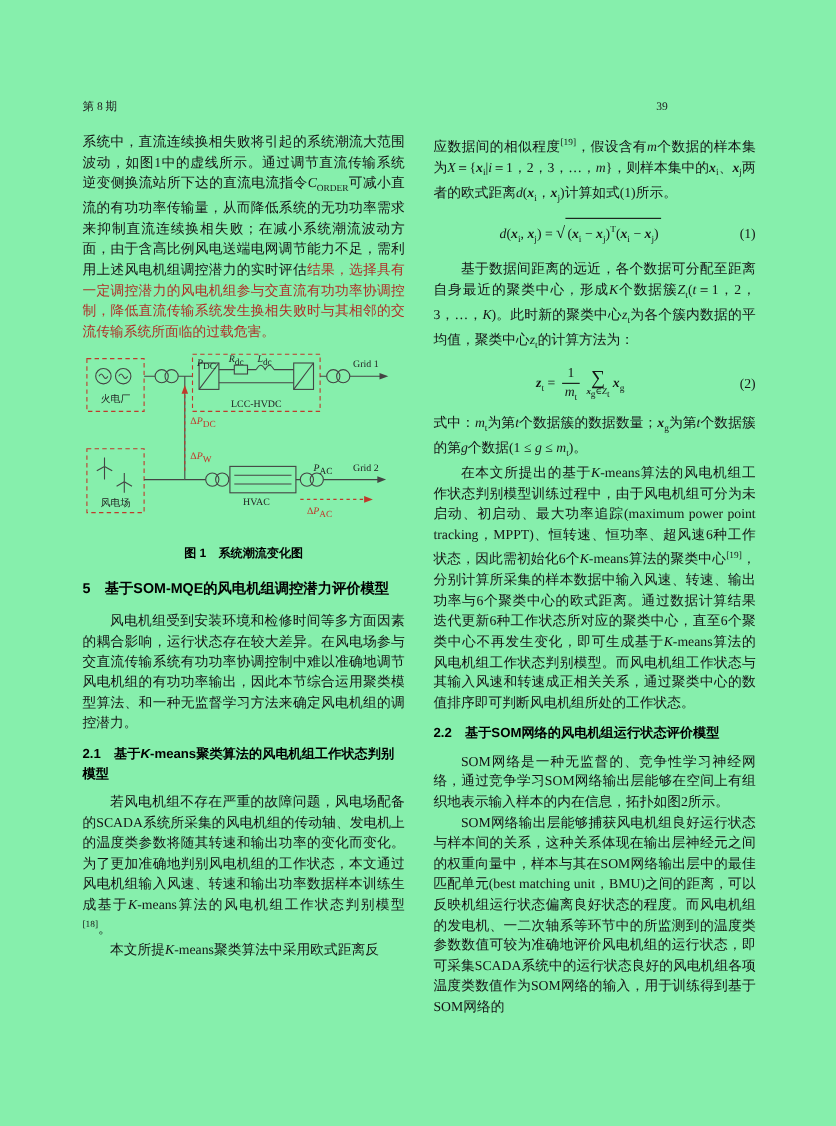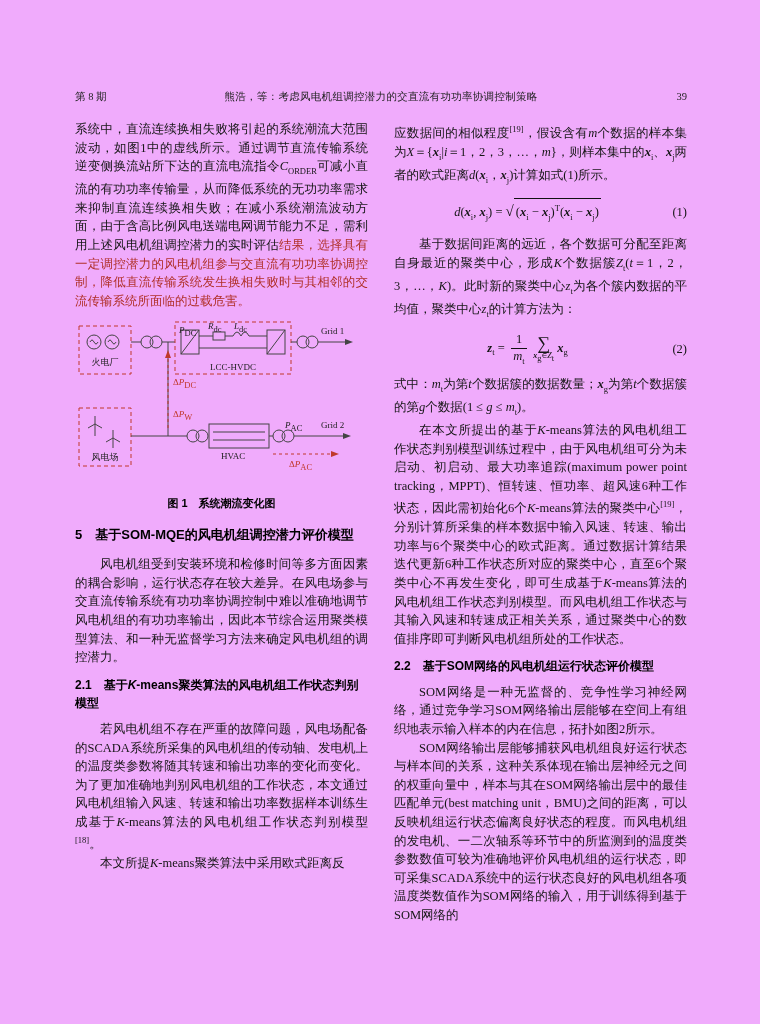--- a/index.html
+++ b/index.html
@@ -1,16 +1,16 @@
 <!DOCTYPE html>
 <html><head>
 <meta charset="utf-8">
 <style>
   html,body { margin:0; padding:0; background:#ffffff; }
-  .page { position:relative; width:760px; height:1024px; background:#f0abfc; overflow:hidden;
+  .page { position:relative; width:760px; height:1024px; background:#86efac; overflow:hidden;
           font-family:"Liberation Serif","DejaVu Serif",serif; color:#151515; }
 
   
   .header { position:absolute; top:90px; left:75px; width:612px;
             display:grid; grid-template-columns:80px 1fr 80px; align-items:baseline;
             font-size:10.5px; color:#222; }
   .header .center { text-align:center; letter-spacing:0.3px; }
   .header .right { text-align:right; }
 
   
@@ -53,21 +53,20 @@
             font-size:11px; margin-top:6px; color:#000; }
   .cap-en { text-align:center; font-size:10px; margin-top:2px; color:#222; }
 </style>
 </head>
 <body>
 
 <div class="page">
 
   <div class="header">
     <span>第 8 期</span>
-    <span class="center">熊浩，等：考虑风电机组调控潜力的交直流有功功率协调控制策略</span>
     <span class="right">39</span>
   </div>
 
   <div class="columns">
 
     <div class="col">
       <p class="para cont">系统中，直流连续换相失败将引起的系统潮流大范围波动，如图1中的虚线所示。通过调节直流传输系统逆变侧换流站所下达的直流电流指令<i>C</i><sub>ORDER</sub>可减小直流的有功功率传输量，从而降低系统的无功功率需求来抑制直流连续换相失败；在减小系统潮流波动方面，由于含高比例风电送端电网调节能力不足，需利用上述风电机组调控潜力的实时评估<span class="red">结果，选择具有一定调控潜力的风电机组参与交直流有功功率协调控制，降低直流传输系统发生换相失败时与其相邻的交流传输系统所面临的过载危害。</span></p>
 
       <div class="figure">
         <div class="fig-canvas">
@@ -139,21 +138,21 @@
           <span class="fig-label" style="left:133px; top:2px;"><i>R</i><sub>dc</sub></span>
           <span class="fig-label" style="left:159px; top:2px;"><i>L</i><sub>dc</sub></span>
           <span class="fig-label" style="left:120px; top:43px; width:76px; text-align:center;">LCC-HVDC</span>
           <span class="fig-label" style="left:246px; top:7px;">Grid 1</span>
           <span class="fig-label red" style="left:98px; top:58px;">Δ<i>P</i><sub>DC</sub></span>
           <span class="fig-label red" style="left:98px; top:90px;">Δ<i>P</i><sub>W</sub></span>
           <span class="fig-label cnf" style="left:8px; top:133px; width:44px; text-align:center;">风电场</span>
           <span class="fig-label" style="left:146px; top:132px;">HVAC</span>
           <span class="fig-label" style="left:210px; top:101px;"><i>P</i><sub>AC</sub></span>
           <span class="fig-label" style="left:246px; top:101px;">Grid 2</span>
-          <span class="fig-label red" style="left:214px; top:140px;">Δ<i>P</i><sub>AC</sub></span>
+          <span class="fig-label red" style="left:204px; top:140px;">Δ<i>P</i><sub>AC</sub></span>
         </div>
         <div class="cap-cn">图 1　系统潮流变化图</div>
       </div>
 
       <h2 class="sec">5　基于SOM-MQE的风电机组调控潜力评价模型</h2>
       <p class="para">风电机组受到安装环境和检修时间等多方面因素的耦合影响，运行状态存在较大差异。在风电场参与交直流传输系统有功功率协调控制中难以准确地调节风电机组的有功功率输出，因此本节综合运用聚类模型算法、和一种无监督学习方法来确定风电机组的调控潜力。</p>
       <h3 class="subsec">2.1　基于<i>K</i>-means聚类算法的风电机组工作状态判别模型</h3>
       <p class="para">若风电机组不存在严重的故障问题，风电场配备的SCADA系统所采集的风电机组的传动轴、发电机上的温度类参数将随其转速和输出功率的变化而变化。为了更加准确地判别风电机组的工作状态，本文通过风电机组输入风速、转速和输出功率数据样本训练生成基于<i>K</i>-means算法的风电机组工作状态判别模型<sup>[18]</sup>。</p>
       <p class="para">本文所提<i>K</i>-means聚类算法中采用欧式距离反</p>
     </div>

